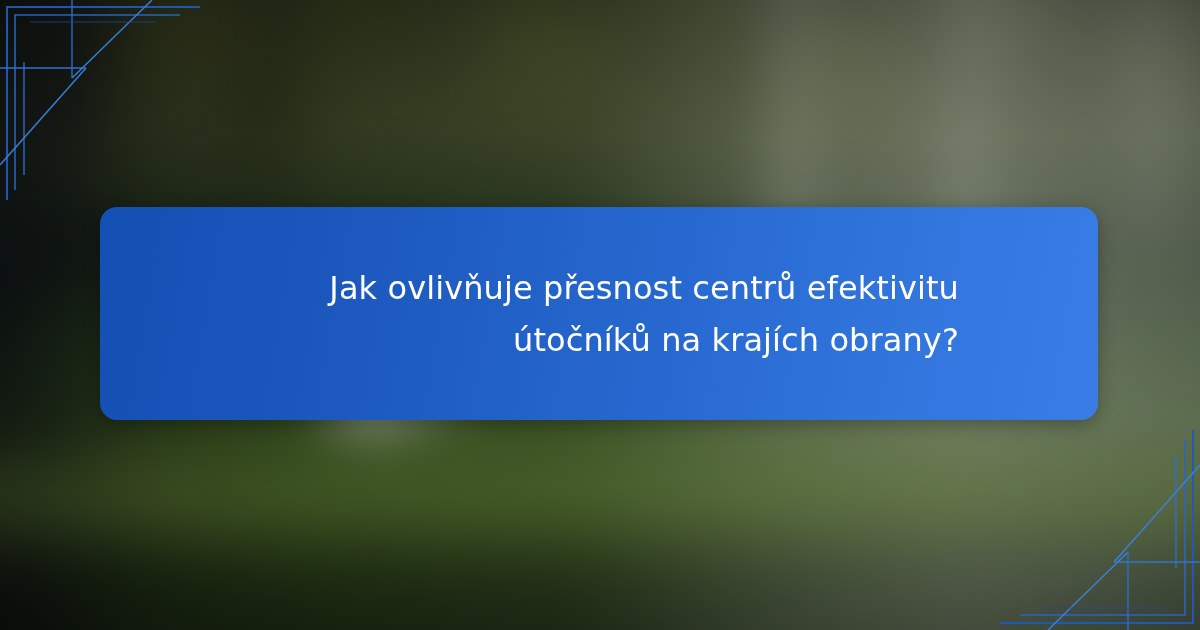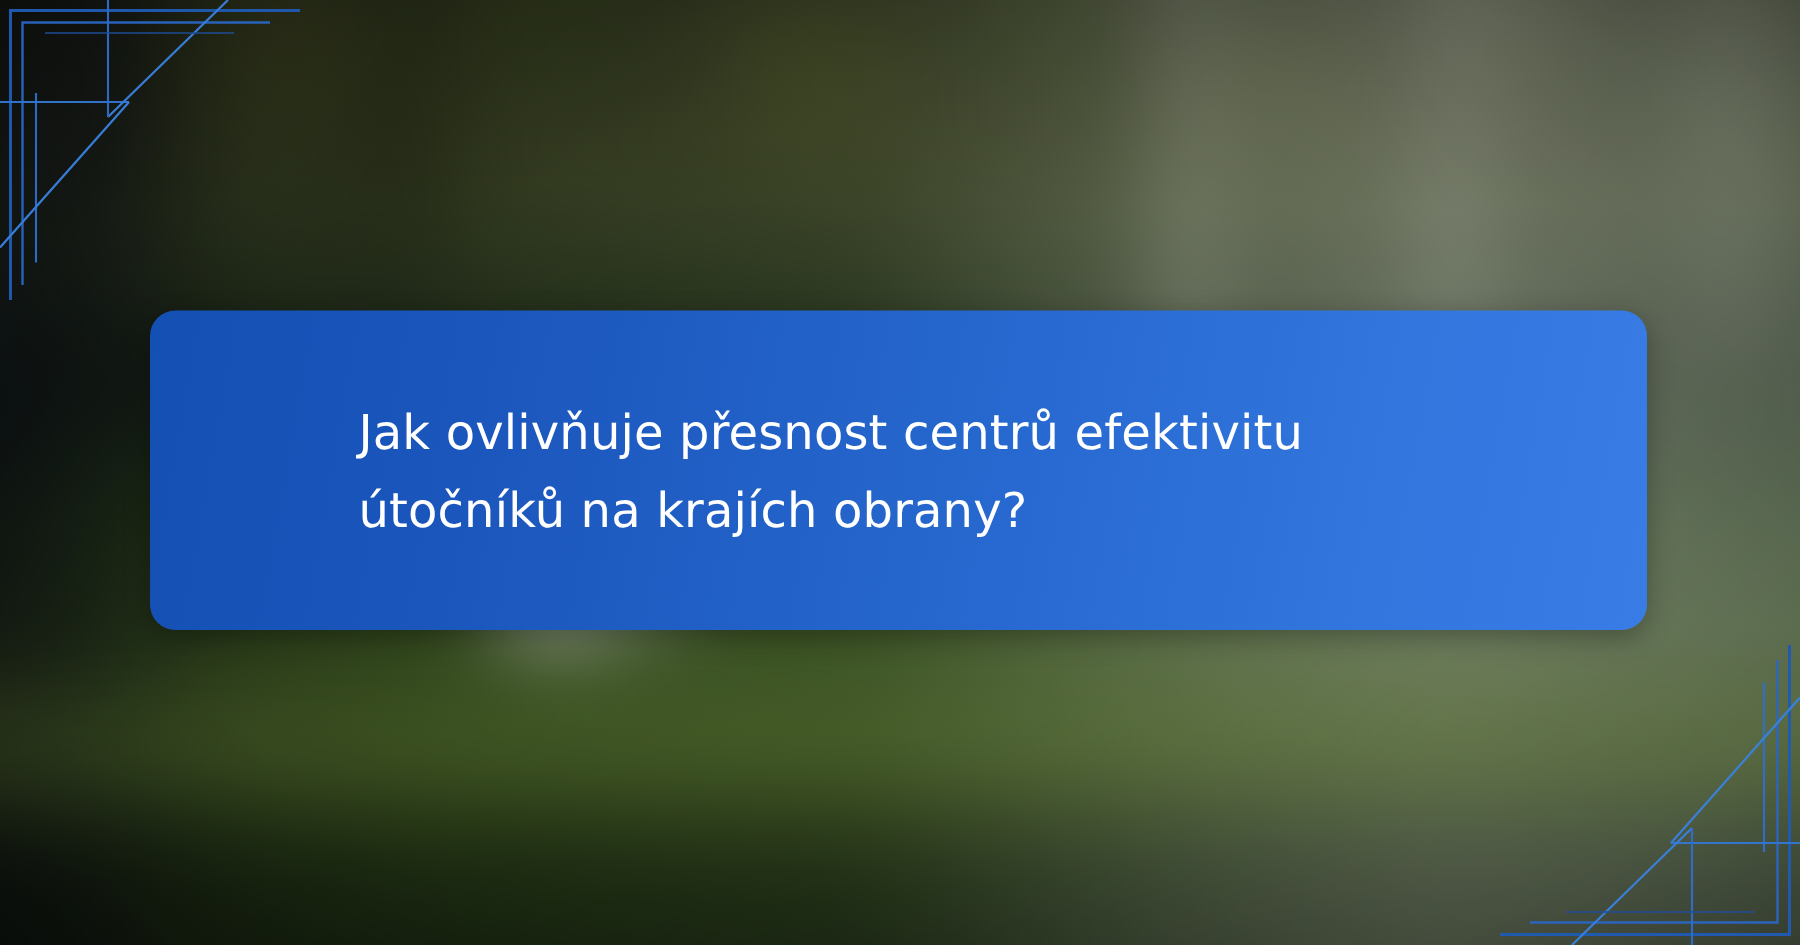--- a/index.html
+++ b/index.html
@@ -170,21 +170,21 @@
     align-items: center;
     justify-content: center;
     overflow: hidden;
   }
 
   #question-text {
     color: #ffffff;
     font-size: 32px;
     line-height: 52px;
     font-weight: 400;
-    text-align: left;
+    text-align: right;
     letter-spacing: 0.1px;
     max-width: 720px;
     padding: 0 24px;
     text-rendering: optimizeLegibility;
   }
 </style>
 </head>
 <body>
 
 <div id="stage">

